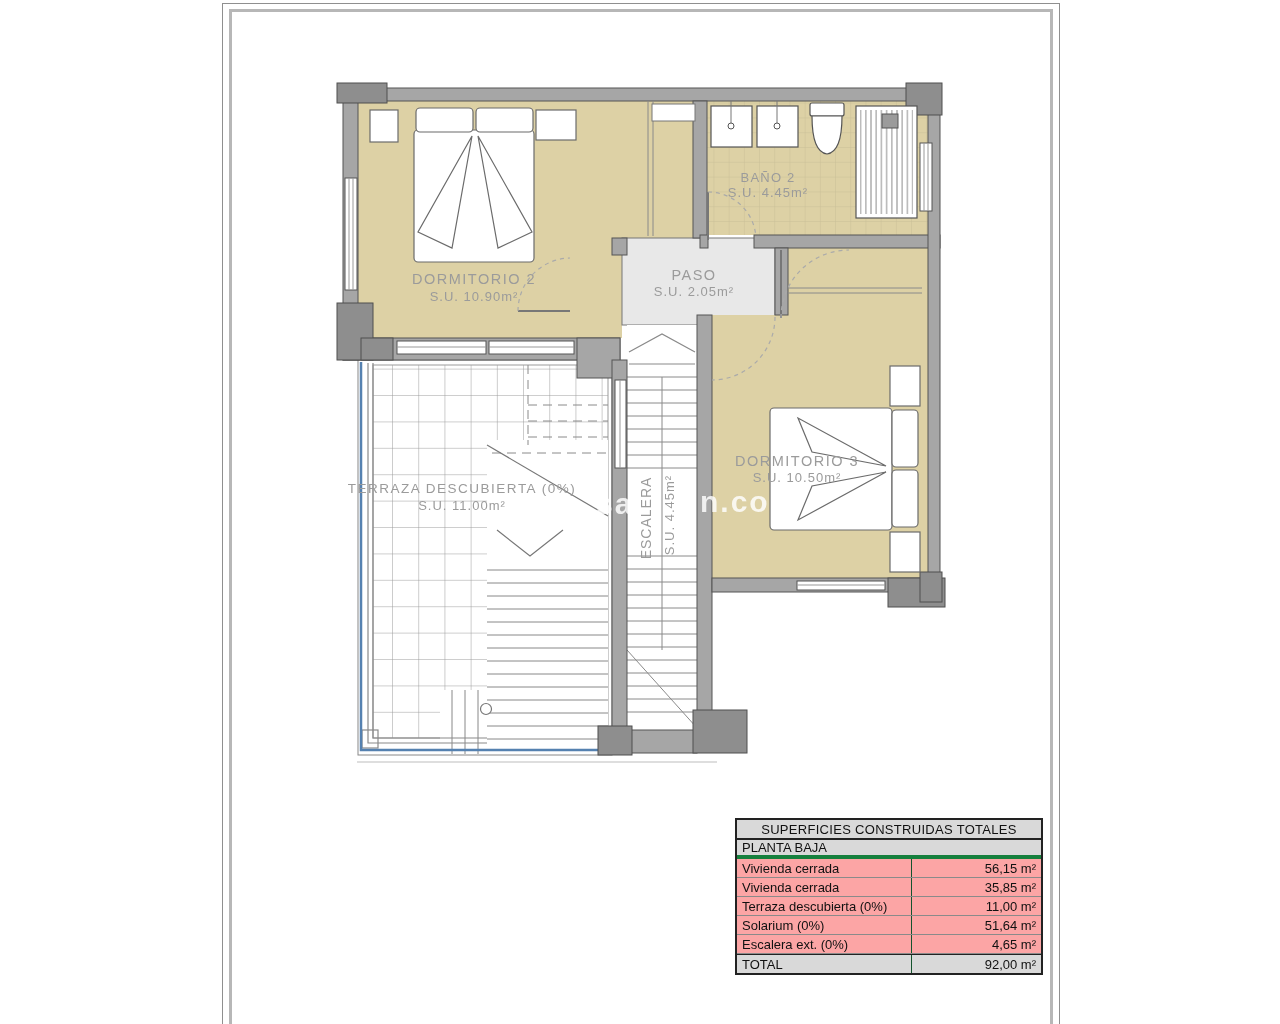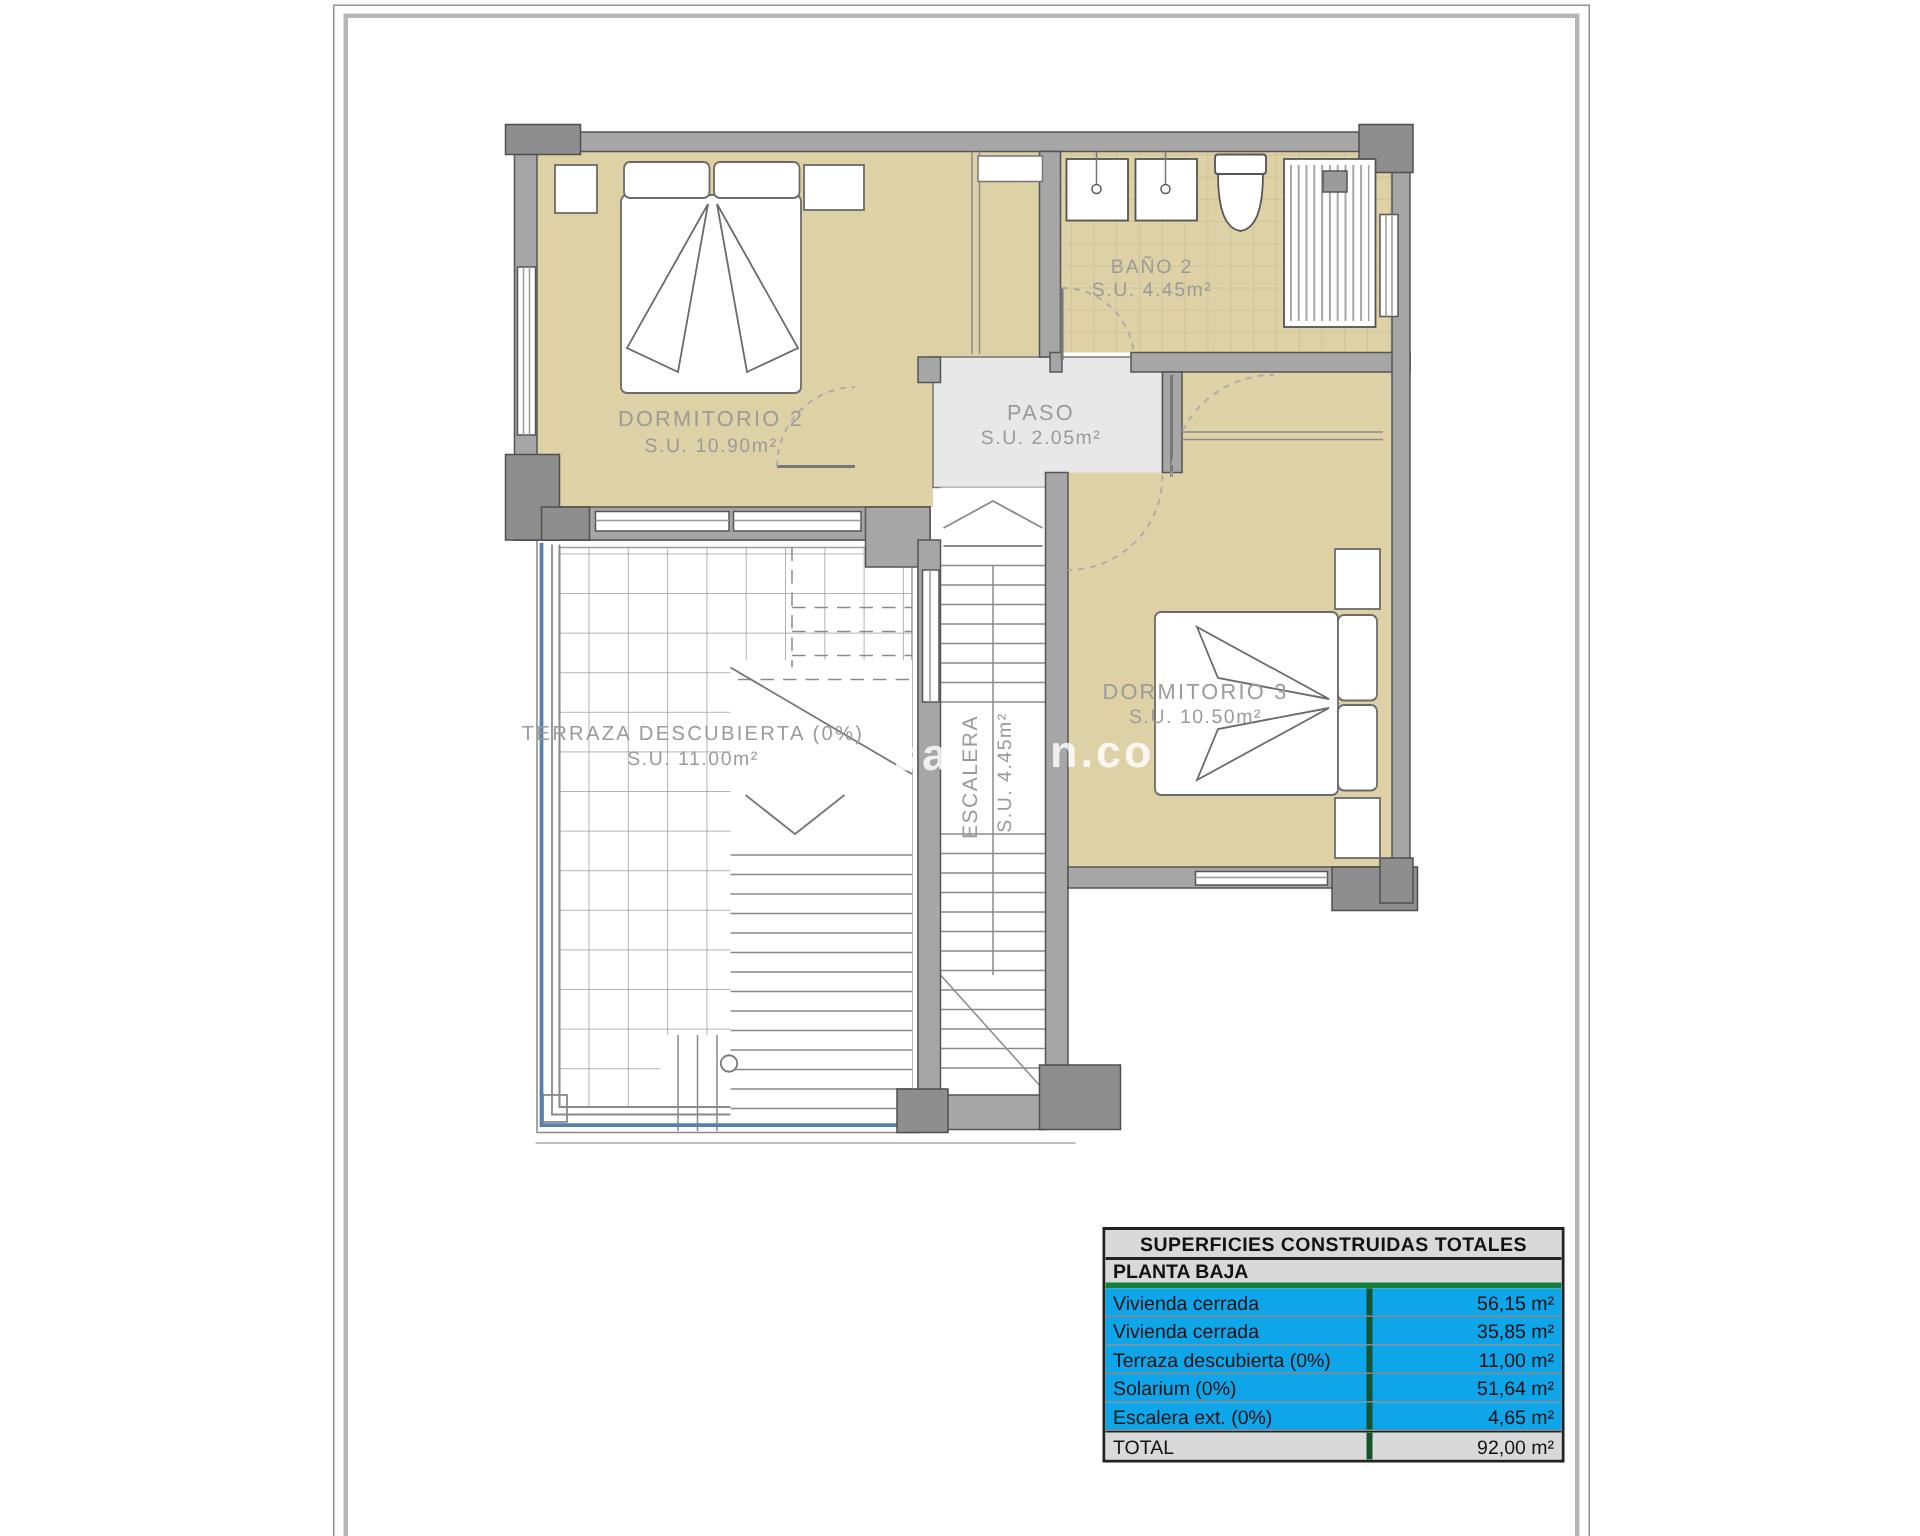--- a/index.html
+++ b/index.html
@@ -18,26 +18,26 @@
   .wm{position:absolute;color:rgba(255,255,255,0.82);font-weight:bold;font-size:30px;
       letter-spacing:2px;pointer-events:none;text-align:right;}
 
   
   .surf-table{position:absolute;left:735px;top:818px;width:308px;background:#ffffff;
       border:2px solid #222;box-sizing:border-box;font-size:13px;color:#111;}
   .t-row{display:flex;align-items:center;height:19px;box-sizing:border-box;}
   .t-title{background:#d9d9d9;justify-content:center;height:20px;border-bottom:2px solid #222;
       letter-spacing:0.3px;}
   .t-section{background:#d9d9d9;border-bottom:4px solid #15803d;}
-  .t-data{background:#0ea5e9;border-bottom:1px solid #8a8a8a;}
+  .t-data{background:#fca5a5;border-bottom:1px solid #8a8a8a;}
   .t-total{background:#d9d9d9;border-top:1px solid #222;}
   .t-label{flex:1;padding-left:5px;white-space:nowrap;}
-  .t-value{width:130px;text-align:right;padding-right:5px;border-left:4px solid #14532d;
+  .t-value{width:130px;text-align:right;padding-right:5px;border-left:1px solid #14532d;
       height:100%;display:flex;align-items:center;justify-content:flex-end;box-sizing:border-box;}
-  .t-section .t-label, .t-title{font-weight:bold;}
+  .t-section .t-label, .t-title{font-weight:normal;}
 </style>
 </head>
 <body>
 
 <div class="page-border-outer"></div>
 <div class="page-border-inner"></div>
 
 <svg width="1280" height="1024" viewBox="0 0 1280 1024">
   <defs>
     <pattern id="terrGrid" width="26.2" height="26.4" patternUnits="userSpaceOnUse">

